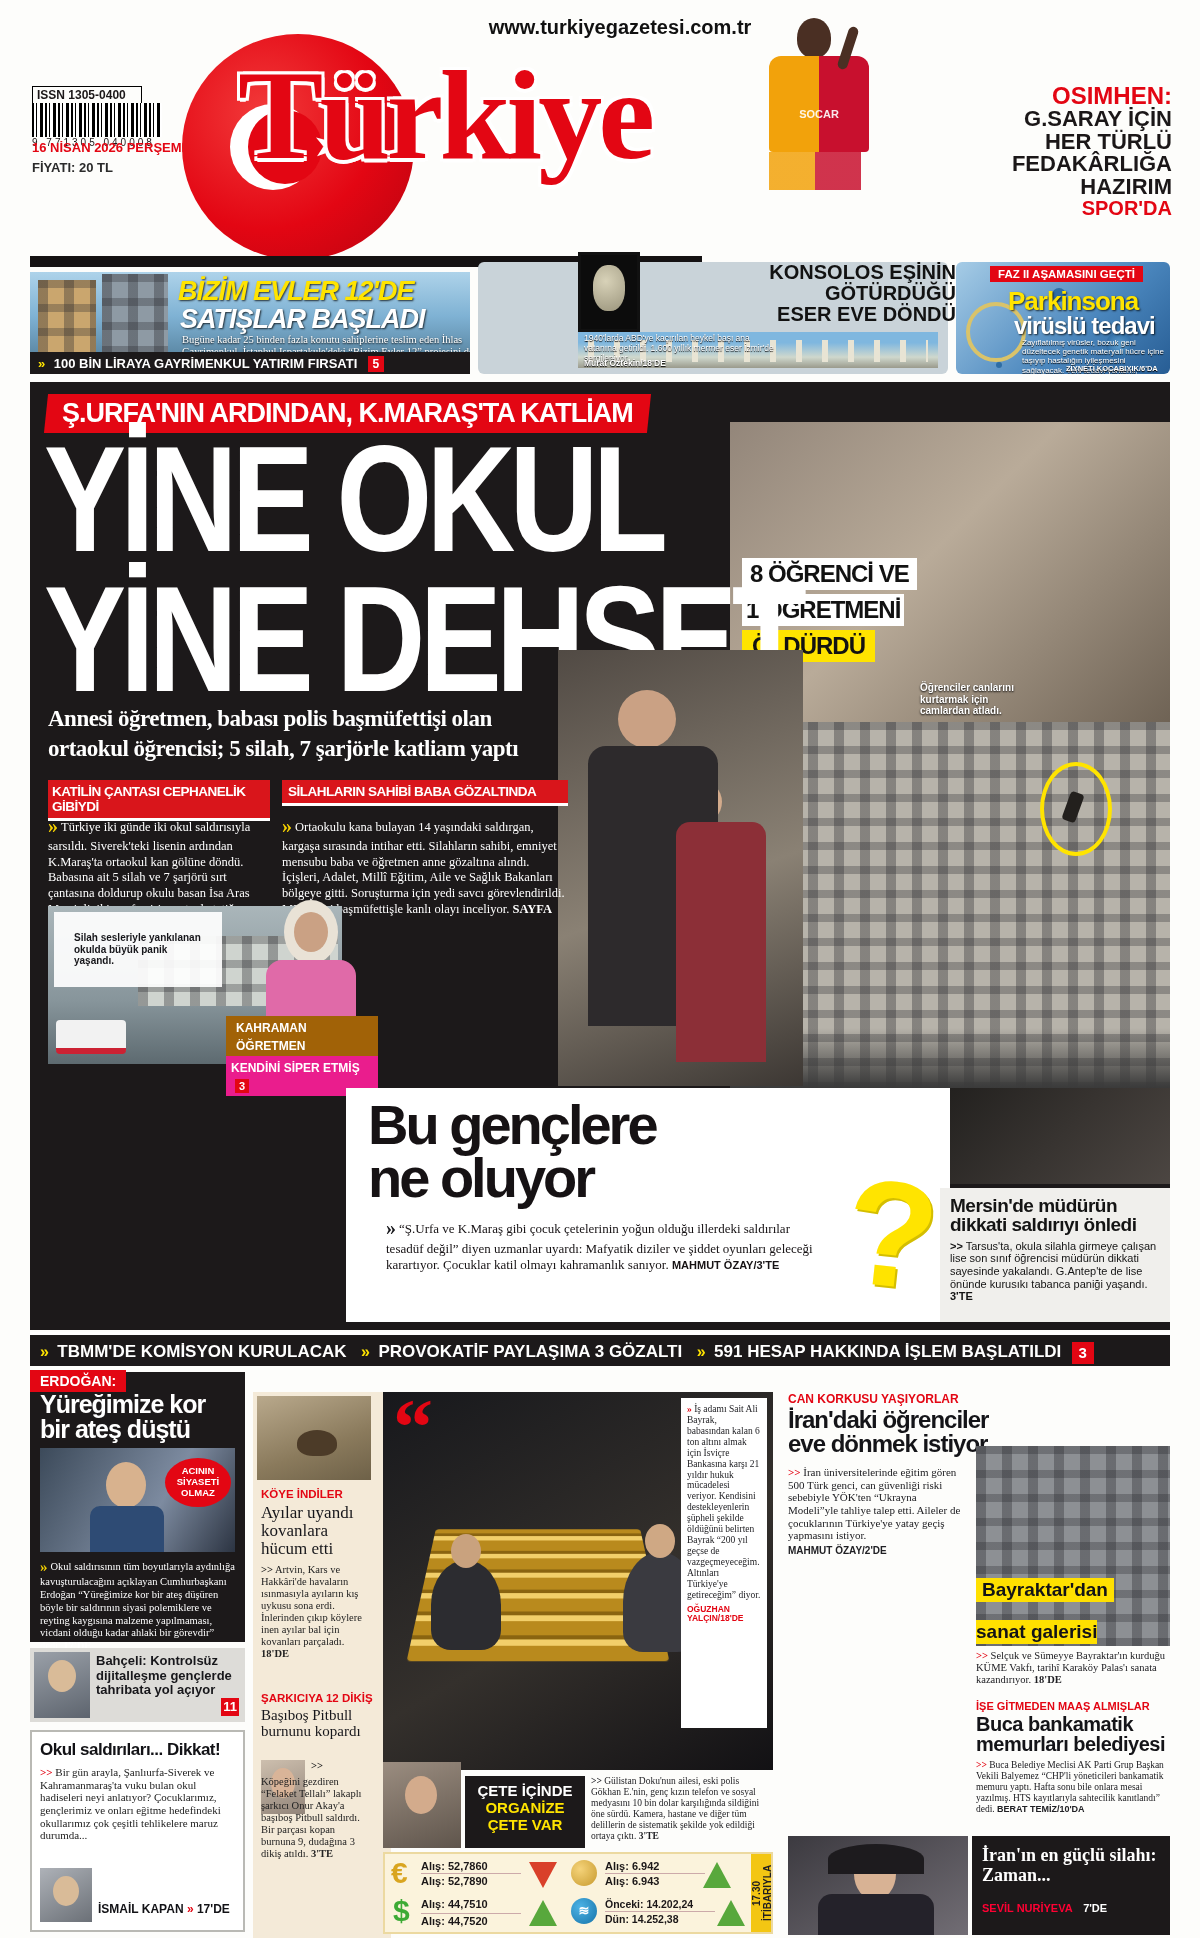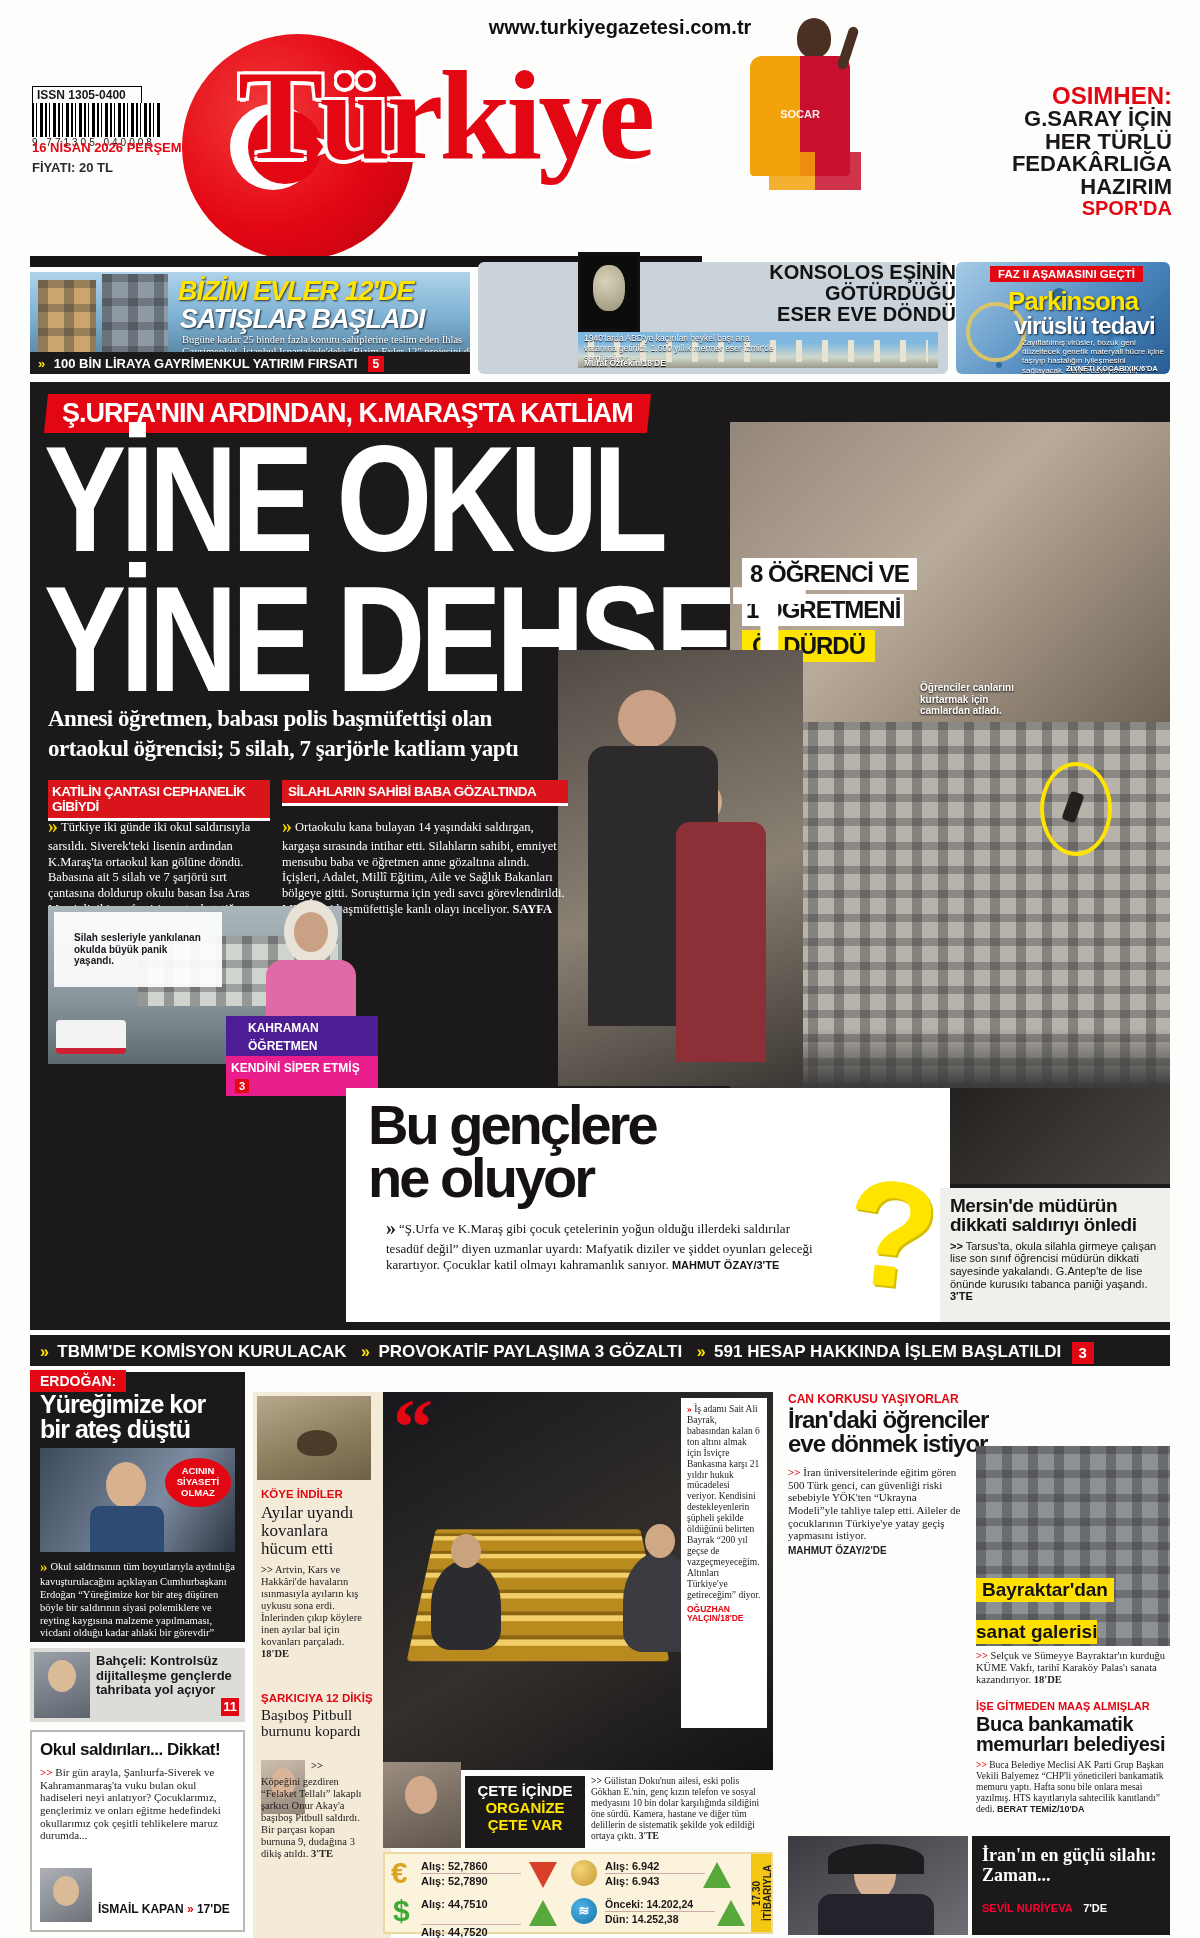--- a/index.html
+++ b/index.html
@@ -40,21 +40,21 @@
 
   <div class="ab" style="left:182px;top:34px;width:232px;height:226px;border-radius:50%;background:radial-gradient(circle at 35% 35%,#f23a3a,#e30613 55%,#b80310);overflow:hidden">
     <div class="ab" style="left:48px;top:70px;width:86px;height:86px;border-radius:50%;background:#fff"></div>
     <div class="ab" style="left:66px;top:76px;width:74px;height:74px;border-radius:50%;background:#e30613"></div>
     <div class="ab w" style="left:130px;top:88px;font-size:40px;transform:rotate(15deg)">★</div>
   </div>
   <div class="ab b ser red" style="left:238px;top:42px;font-size:128px;letter-spacing:-4px;text-shadow:-3px -3px 0 #fff,3px -3px 0 #fff,-3px 3px 0 #fff,3px 3px 0 #fff,0 4px 0 #fff">Türkiye</div>
 
   <div class="ab" style="left:745px;top:18px;width:140px;height:172px">
     <div class="ab" style="left:52px;top:0;width:34px;height:40px;border-radius:50% 50% 45% 45%;background:#4a2f23"></div>
-    <div class="ab" style="left:5px;top:38px;width:100px;height:120px;border-radius:12px 12px 4px 4px;background:linear-gradient(90deg,#f2a20b 50%,#c8102e 50%)">
+    <div class="ab" style="left:24px;top:38px;width:100px;height:96px;border-radius:12px 12px 4px 4px;background:linear-gradient(90deg,#f2a20b 50%,#c8102e 50%)">
       <div class="ab w b" style="left:0;top:52px;width:100px;text-align:center;font-size:11px;opacity:.9">SOCAR</div>
     </div>
     <div class="ab" style="left:98px;top:8px;width:10px;height:44px;background:#4a2f23;border-radius:5px;transform:rotate(18deg)"></div>
     <div class="ab" style="left:24px;top:134px;width:92px;height:38px;background:linear-gradient(90deg,#f2a20b 50%,#c8102e 50%);opacity:.85"></div>
   </div>
   <div class="ab" style="left:880px;top:84px;width:292px;text-align:right;line-height:1.02">
     <div class="b red" style="font-size:24px">OSIMHEN:</div>
     <div class="b" style="font-size:22px">G.SARAY İÇİN</div>
     <div class="b" style="font-size:22px">HER TÜRLÜ</div>
     <div class="b" style="font-size:22px">FEDAKÂRLIĞA</div>
@@ -157,21 +157,21 @@
       <div class="ab windows" style="left:90px;top:30px;width:200px;height:70px;background-color:#cfd4cf"></div>
       <div class="ab cap" style="left:6px;top:6px;width:128px;background:rgba(255,255,255,.92);color:#16161a;font-size:10px;font-weight:bold;padding:20px">Silah sesleriyle yankılanan okulda büyük panik yaşandı.</div>
     </div>
 
     <div class="ab" style="left:226px;top:512px;width:110px;height:170px;overflow:hidden">
       <div class="ab" style="left:28px;top:6px;width:54px;height:64px;border-radius:50%;background:#e9e2d6"></div>
       <div class="ab" style="left:38px;top:18px;width:34px;height:40px;border-radius:50%;background:#caa184"></div>
       <div class="ab" style="left:10px;top:66px;width:90px;height:104px;border-radius:16px 16px 0 0;background:#e06aa8"></div>
     </div>
     <div class="ab" style="left:196px;top:634px;width:152px">
-      <div style="background:#4c1d95;display:inline-block;padding:2px 22px" class="b w"><span style="font-size:12px">KAHRAMAN ÖĞRETMEN</span></div>
+      <div style="background:#a16207;display:inline-block;padding:2px 10px" class="b w"><span style="font-size:12px">KAHRAMAN ÖĞRETMEN</span></div>
       <div style="background:#ea1d8d;display:inline-block;padding:2px 5px" class="b w"><span style="font-size:12px">KENDİNİ SİPER ETMİŞ</span><span class="pagebox" style="width:14px;height:14px;line-height:14px;font-size:11px;margin-left:4px">3</span></div>
     </div>
 
     <div class="ab" style="left:316px;top:706px;width:604px;height:234px;background:#fff;color:#161214">
       <div class="ab b" style="left:22px;top:10px;font-size:56px;letter-spacing:-3px;line-height:.95">
         <div>Bu gençlere</div>
         <div>ne oluyor</div>
       </div>
       <div class="ab b" style="left:500px;top:60px;font-size:150px;color:#ffe400;text-shadow:2px 2px 0 #d4be00;transform:rotate(6deg)">?</div>
       <div class="ab ser cap" style="left:40px;top:128px;width:440px;font-size:13px;line-height:1.25">
@@ -321,21 +321,21 @@
       <span class="ab" style="left:0;top:0;width:26px;height:26px;border-radius:50%;background:radial-gradient(circle at 35% 35%,#f5d37a,#c79a2e)"></span>
       <div class="ab" style="left:34px;top:0;width:100px">
         <div class="b" style="font-size:11px;border-bottom:1px solid #caa;padding-bottom:1px">Alış: 6.942</div>
         <div class="b" style="font-size:11px;padding-top:1px">Alış: 6.943</div>
       </div>
       <div class="ab arrow-up" style="left:132px;top:2px"></div>
     </div>
     <div class="ab" style="left:6px;top:44px;width:170px;height:32px">
       <span class="ab b" style="left:2px;top:-4px;font-size:30px;color:#3daa35">$</span>
       <div class="ab" style="left:30px;top:0;width:100px">
-        <div class="b" style="font-size:11px;border-bottom:1px solid #caa;padding-bottom:14px">Alış: 44,7510</div>
+        <div class="b" style="font-size:11px;border-bottom:1px solid #caa;padding-bottom:3px">Alış: 44,7510</div>
         <div class="b" style="font-size:11px;padding-top:1px">Alış: 44,7520</div>
       </div>
       <div class="ab arrow-up" style="left:138px;top:2px"></div>
     </div>
     <div class="ab" style="left:186px;top:44px;width:180px;height:32px">
       <span class="ab" style="left:0;top:0;width:26px;height:26px;border-radius:50%;background:radial-gradient(circle at 35% 35%,#4db3e6,#1673a8);color:#fff;font-weight:bold;text-align:center;line-height:26px;font-size:13px">≋</span>
       <div class="ab" style="left:34px;top:0;width:110px">
         <div class="b" style="font-size:10.5px;border-bottom:1px solid #caa;padding-bottom:1px">Önceki: 14.202,24</div>
         <div class="b" style="font-size:10.5px;padding-top:1px">Dün: 14.252,38</div>
       </div>

